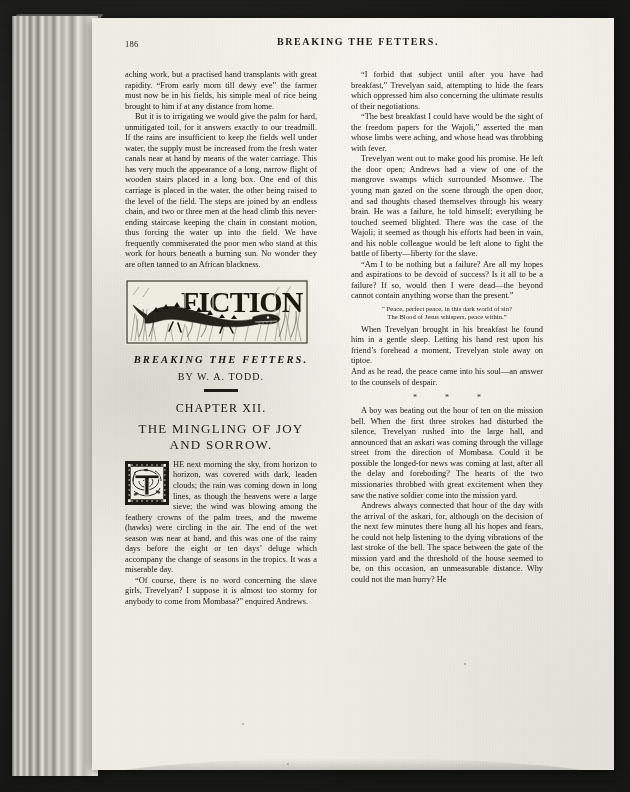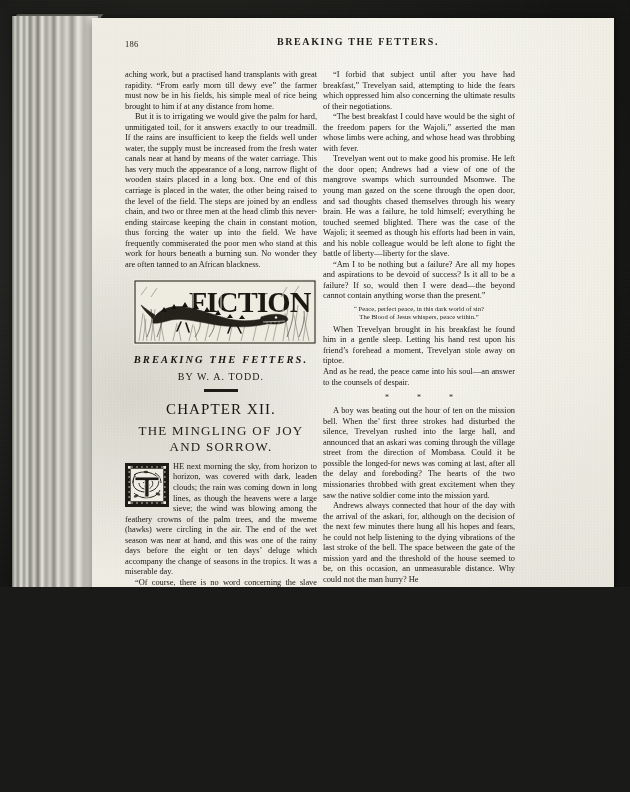--- a/index.html
+++ b/index.html
@@ -11,21 +11,21 @@
     width: 630px;
     height: 792px;
     overflow: hidden;
     font-family: "Liberation Serif", serif;
   }
 
   
   #scan {
     position: relative;
     width: 630px;
-    height: 587px;
+    height: 792px;
     background:
       radial-gradient(ellipse at 30% 40%, #2b2b28 0%, #141412 75%);
     overflow: hidden;
   }
   .scan-noise {
     position: absolute;
     inset: 0;
     pointer-events: none;
     opacity: .5;
     background-image:
@@ -121,21 +121,21 @@
     font-size: 10px;
     letter-spacing: 1.6px;
     font-weight: 700;
     color: #201e18;
     padding-left: 40px;
   }
 
   
   .columns {
     display: flex;
-    gap: 6px;
+    gap: 34px;
   }
   .col {
     width: 192px;
   }
 
   p.body {
     margin: 0;
     font-size: 8.4px;
     line-height: 10.55px;
     text-align: justify;
@@ -145,21 +145,21 @@
     hyphens: auto;
     -webkit-hyphens: auto;
   }
   p.body.noindent { text-indent: 0; }
   p.body + p.body { margin-top: 0; }
 
   
   .banner-wrap {
     margin: 9px 0 0 0;
     display: flex;
-    justify-content: flex-end;
+    justify-content: flex-start;
   }
   .banner {
     width: 184px;
     height: 66px;
     position: relative;
     background: #eceadf;
     overflow: hidden;
   }
   .banner svg { display: block; }
 
@@ -181,21 +181,21 @@
   }
   .rule {
     width: 34px;
     height: 2.5px;
     background: #1d1b15;
     margin: 7px auto 0 auto;
   }
   .chapter-no {
     margin-top: 9px;
     text-align: center;
-    font-size: 15px;
+    font-size: 12px;
     letter-spacing: 1.1px;
     color: #17150f;
   }
   .chapter-sub {
     margin-top: 5px;
     text-align: center;
     font-size: 13px;
     letter-spacing: 1.25px;
     color: #24221b;
   }
@@ -387,21 +387,21 @@
                 </g>
 
                 <g fill="#1d1b15">
                   <path d="M10 14 h24 v3.6 h-10 v16.4 h-4.2 v-16.4 h-9.8 z" stroke="#efedE3" stroke-width=".9"></path>
                 </g>
               </svg>
             </div>
             <p class="body noindent">HE next morning the sky, from horizon to horizon, was covered with dark, leaden clouds; the rain was coming down in long lines, as though the heavens were a large sieve; the wind was blowing among the feathery crowns of the palm trees, and the mweme (hawks) were circling in the air. The end of the wet season was near at hand, and this was one of the rainy days before the eight or ten days’ deluge which accompany the change of seasons in the tropics. It was a miserable day.</p>
           </div>
 
-          <p class="body">“Of course, there is no word concerning the slave girls, Trevelyan? I suppose it is seemed too stormy for anybody to come from Mombasa?” enquired Andrews.</p>
+          <p class="body">“Of course, there is no word concerning the slave girls, Trevelyan? I suppose it is almost too stormy for anybody to come from Mombasa?” enquired Andrews.</p>
         </div>
 
         <div class="col">
 
           <p class="body">“I forbid that subject until after you have had breakfast,” Trevelyan said, attempting to hide the fears which oppressed him also concerning the ultimate results of their negotiations.</p>
           <p class="body">“The best breakfast I could have would be the sight of the freedom papers for the Wajoli,” asserted the man whose limbs were aching, and whose head was throbbing with fever.</p>
           <p class="body">Trevelyan went out to make good his promise. He left the door open; Andrews had a view of one of the mangrove swamps which surrounded Msomwe. The young man gazed on the scene through the open door, and sad thoughts chased themselves through his weary brain. He was a failure, he told himself; everything he touched seemed blighted. There was the case of the Wajoli; it seemed as though his efforts had been in vain, and his noble colleague would be left alone to fight the battle of liberty—liberty for the slave.</p>
           <p class="body">“Am I to be nothing but a failure? Are all my hopes and aspirations to be devoid of success? Is it all to be a failure? If so, would then I were dead—the beyond cannot contain anything worse than the present.”</p>
 
           <div class="verse">

